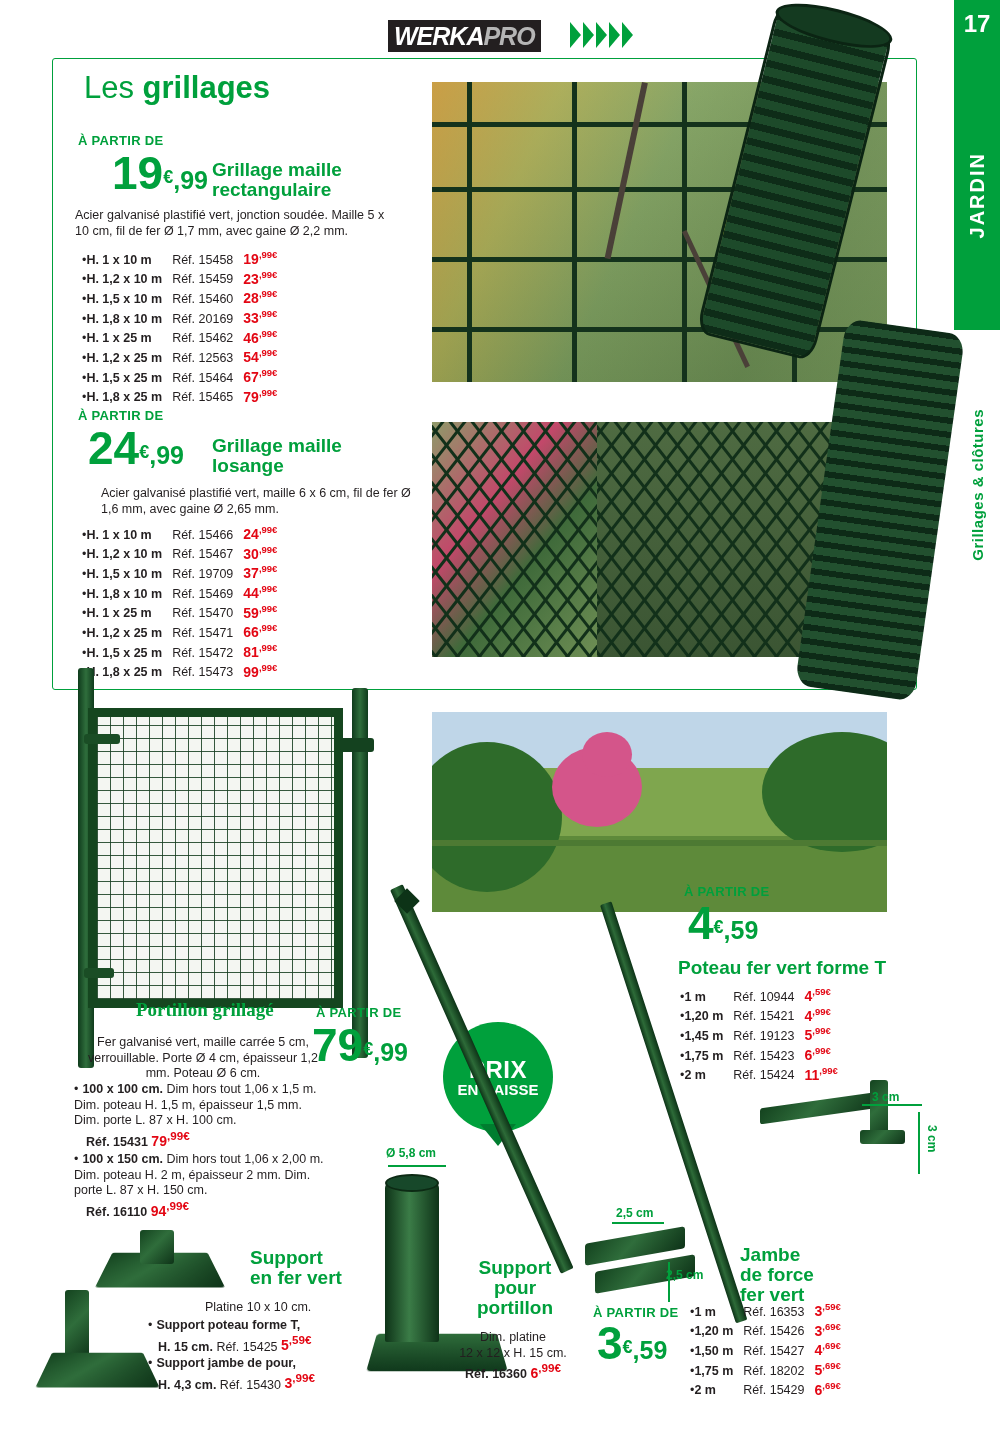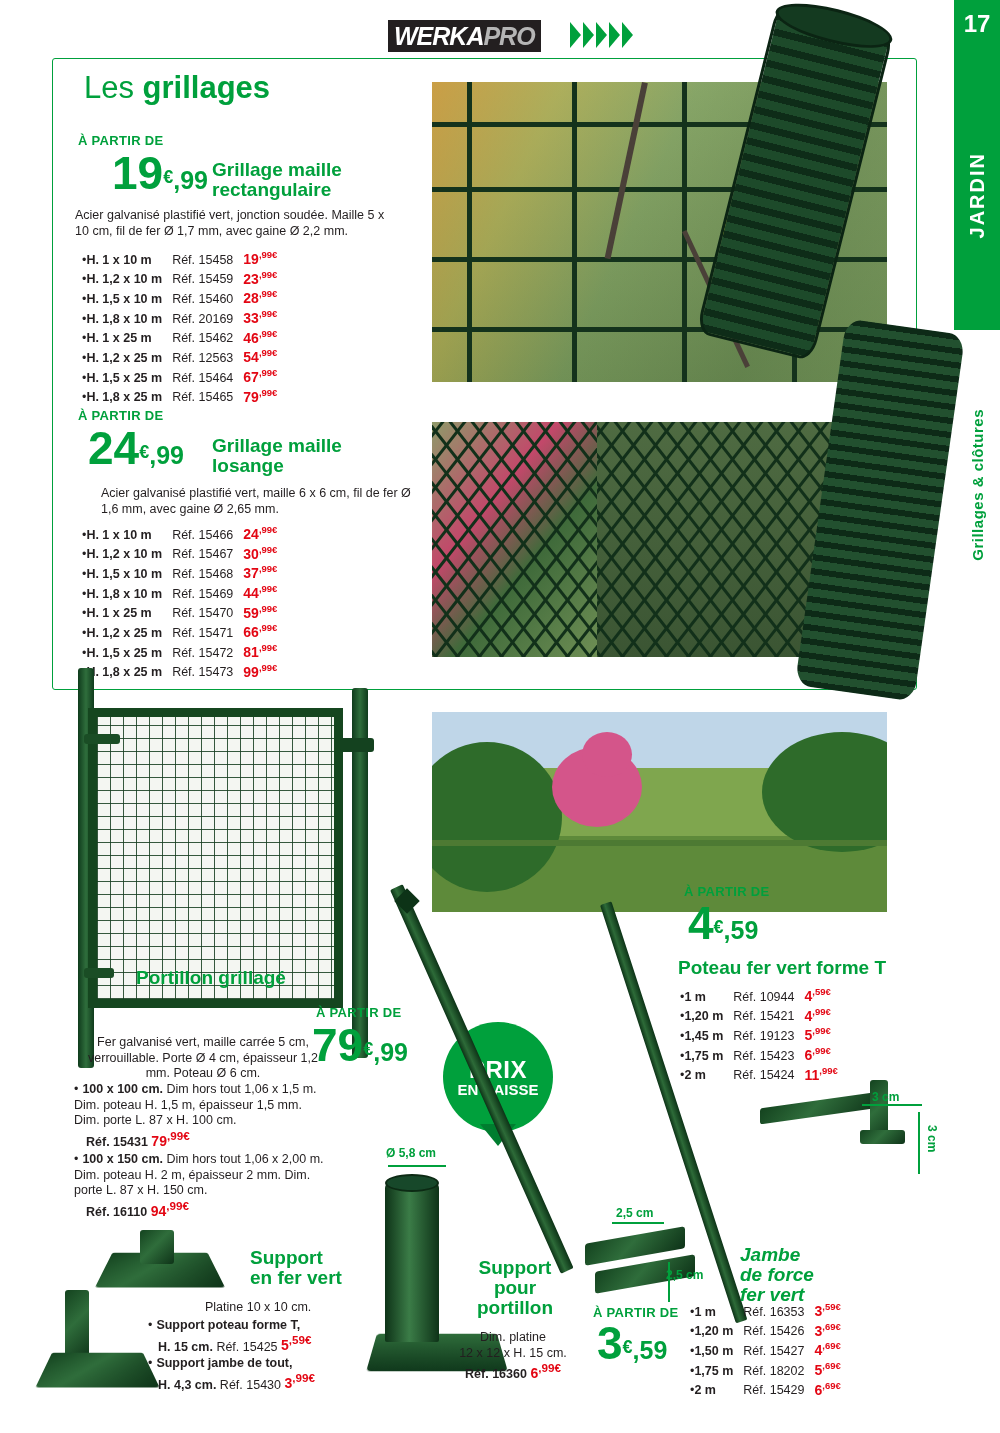--- a/index.html
+++ b/index.html
@@ -342,21 +342,21 @@
       </tr>
       <tr>
         <td class="dot">•</td>
         <td class="b">H. 1,2 x  10 m</td>
         <td class="r">Réf. 15467</td>
         <td class="p"><span>30</span><sup>,99€</sup></td>
       </tr>
       <tr>
         <td class="dot">•</td>
         <td class="b">H. 1,5 x  10 m</td>
-        <td class="r">Réf. 15468</td>
+        <td class="r">Réf. 19709</td>
         <td class="p"><span>37</span><sup>,99€</sup></td>
       </tr>
       <tr>
         <td class="dot">•</td>
         <td class="b">H. 1,8 x  10 m</td>
         <td class="r">Réf. 15469</td>
         <td class="p"><span>44</span><sup>,99€</sup></td>
       </tr>
       <tr>
         <td class="dot">•</td>
@@ -509,21 +509,21 @@
 
 <div class="gate">
   <div class="post" style="left:38px;top:0;height:400px;"></div>
   <div class="post" style="left:312px;top:20px;height:370px;"></div>
   <div class="panel"></div>
   <div style="position:absolute;left:300px;top:70px;width:34px;height:14px;background:#14421f;border-radius:3px;"></div>
   <div style="position:absolute;left:44px;top:66px;width:36px;height:10px;background:#1a4d25;border-radius:3px;"></div>
   <div style="position:absolute;left:44px;top:300px;width:30px;height:10px;background:#1a4d25;border-radius:3px;"></div>
 </div>
 
-<div style="position:absolute;left:136px;top:968px;" class="prod-title">Portillon grillagé</div>
+<div style="position:absolute;left:136px;top:1000px;font-family:Liberation Serif, serif;" class="prod-title">Portillon grillagé</div>
 <div style="position:absolute;left:316px;top:1005px;" class="apd">À PARTIR DE</div>
 <div style="position:absolute;left:312px;top:1022px;" class="bigprice">
   <span class="int">79</span><span class="eur">€</span><span class="dec">,99</span>
 </div>
 <div style="position:absolute;left:88px;top:1035px;width:230px;text-align:center;" class="desc">Fer galvanisé vert, maille carrée 5 cm, verrouillable. Porte Ø 4 cm, épaisseur 1,2 mm. Poteau Ø 6 cm.</div>
 
 <div style="position:absolute;left:74px;top:1082px;width:250px;" class="desc">
   <span class="dot">•</span><b>100 x 100 cm.</b>
   <span>Dim hors tout 1,06 x 1,5 m. Dim. poteau H. 1,5 m, épaisseur 1,5 mm. Dim. porte L. 87 x H. 100 cm.</span><br>
   <span style="padding-left:12px"></span><b>Réf. 15431</b>
@@ -605,21 +605,21 @@
 <div class="tbar" style="left:600px;top:905px;width:12px;height:440px;transform:rotate(-18deg);transform-origin:top left;"></div>
 <div style="position:absolute;left:585px;top:1225px;width:130px;height:70px;">
   <div class="plate" style="left:0;top:10px;width:100px;height:22px;transform:skewY(-10deg);"></div>
   <div class="plate" style="left:10px;top:38px;width:100px;height:22px;transform:skewY(-10deg);"></div>
 </div>
 <div class="dimline" style="left:612px;top:1222px;width:52px;height:2px;"></div>
 <div class="dim" style="left:616px;top:1206px;">2,5 cm</div>
 <div class="dimline" style="left:668px;top:1262px;width:2px;height:40px;"></div>
 <div class="dim" style="left:666px;top:1268px;">2,5 cm</div>
 
-<div style="position:absolute;left:740px;top:1245px;width:120px;font-style:italic;" class="prod-title">
+<div style="position:absolute;left:740px;top:1245px;width:120px;" class="prod-title">
   <div>Jambe</div>
   <div>de force</div>
   <div>fer vert</div>
 </div>
 <div style="position:absolute;left:593px;top:1305px;" class="apd">À PARTIR DE</div>
 <div style="position:absolute;left:597px;top:1320px;" class="bigprice">
   <span class="int">3</span><span class="eur">€</span><span class="dec">,59</span>
 </div>
 <table class="ref" style="position:absolute;left:690px;top:1300px;">
   <tbody id="tbl-jambe">
@@ -667,21 +667,21 @@
   <div>en fer vert</div>
 </div>
 <div style="position:absolute;left:205px;top:1300px;width:150px;" class="desc">Platine 10 x 10 cm.</div>
 <div style="position:absolute;left:148px;top:1318px;width:205px;" class="desc">
   <span class="dot">•</span><b>Support poteau forme T,</b><br>
   <span style="padding-left:10px"></span><b>H. 15 cm.</b>
   <span>Réf. 15425</span>
   <b style="color:#e30613;font-size:14px;"><span>5</span><sup>,59€</sup></b>
 </div>
 <div style="position:absolute;left:148px;top:1356px;width:205px;" class="desc">
-  <span class="dot">•</span><b>Support jambe de tout,</b><br>
+  <span class="dot">•</span><b>Support jambe de pour,</b><br>
   <span style="padding-left:10px"></span><b>H. 4,3 cm.</b>
   <span>Réf. 15430</span>
   <b style="color:#e30613;font-size:14px;"><span>3</span><sup>,99€</sup></b>
 </div>
 
 <div class="dimline" style="left:388px;top:1165px;width:58px;height:2px;"></div>
 <div class="dim" style="left:386px;top:1146px;">Ø 5,8 cm</div>
 <div class="tube-base"></div>
 <div class="tube-body"></div>
 <div class="tube-top"></div>

